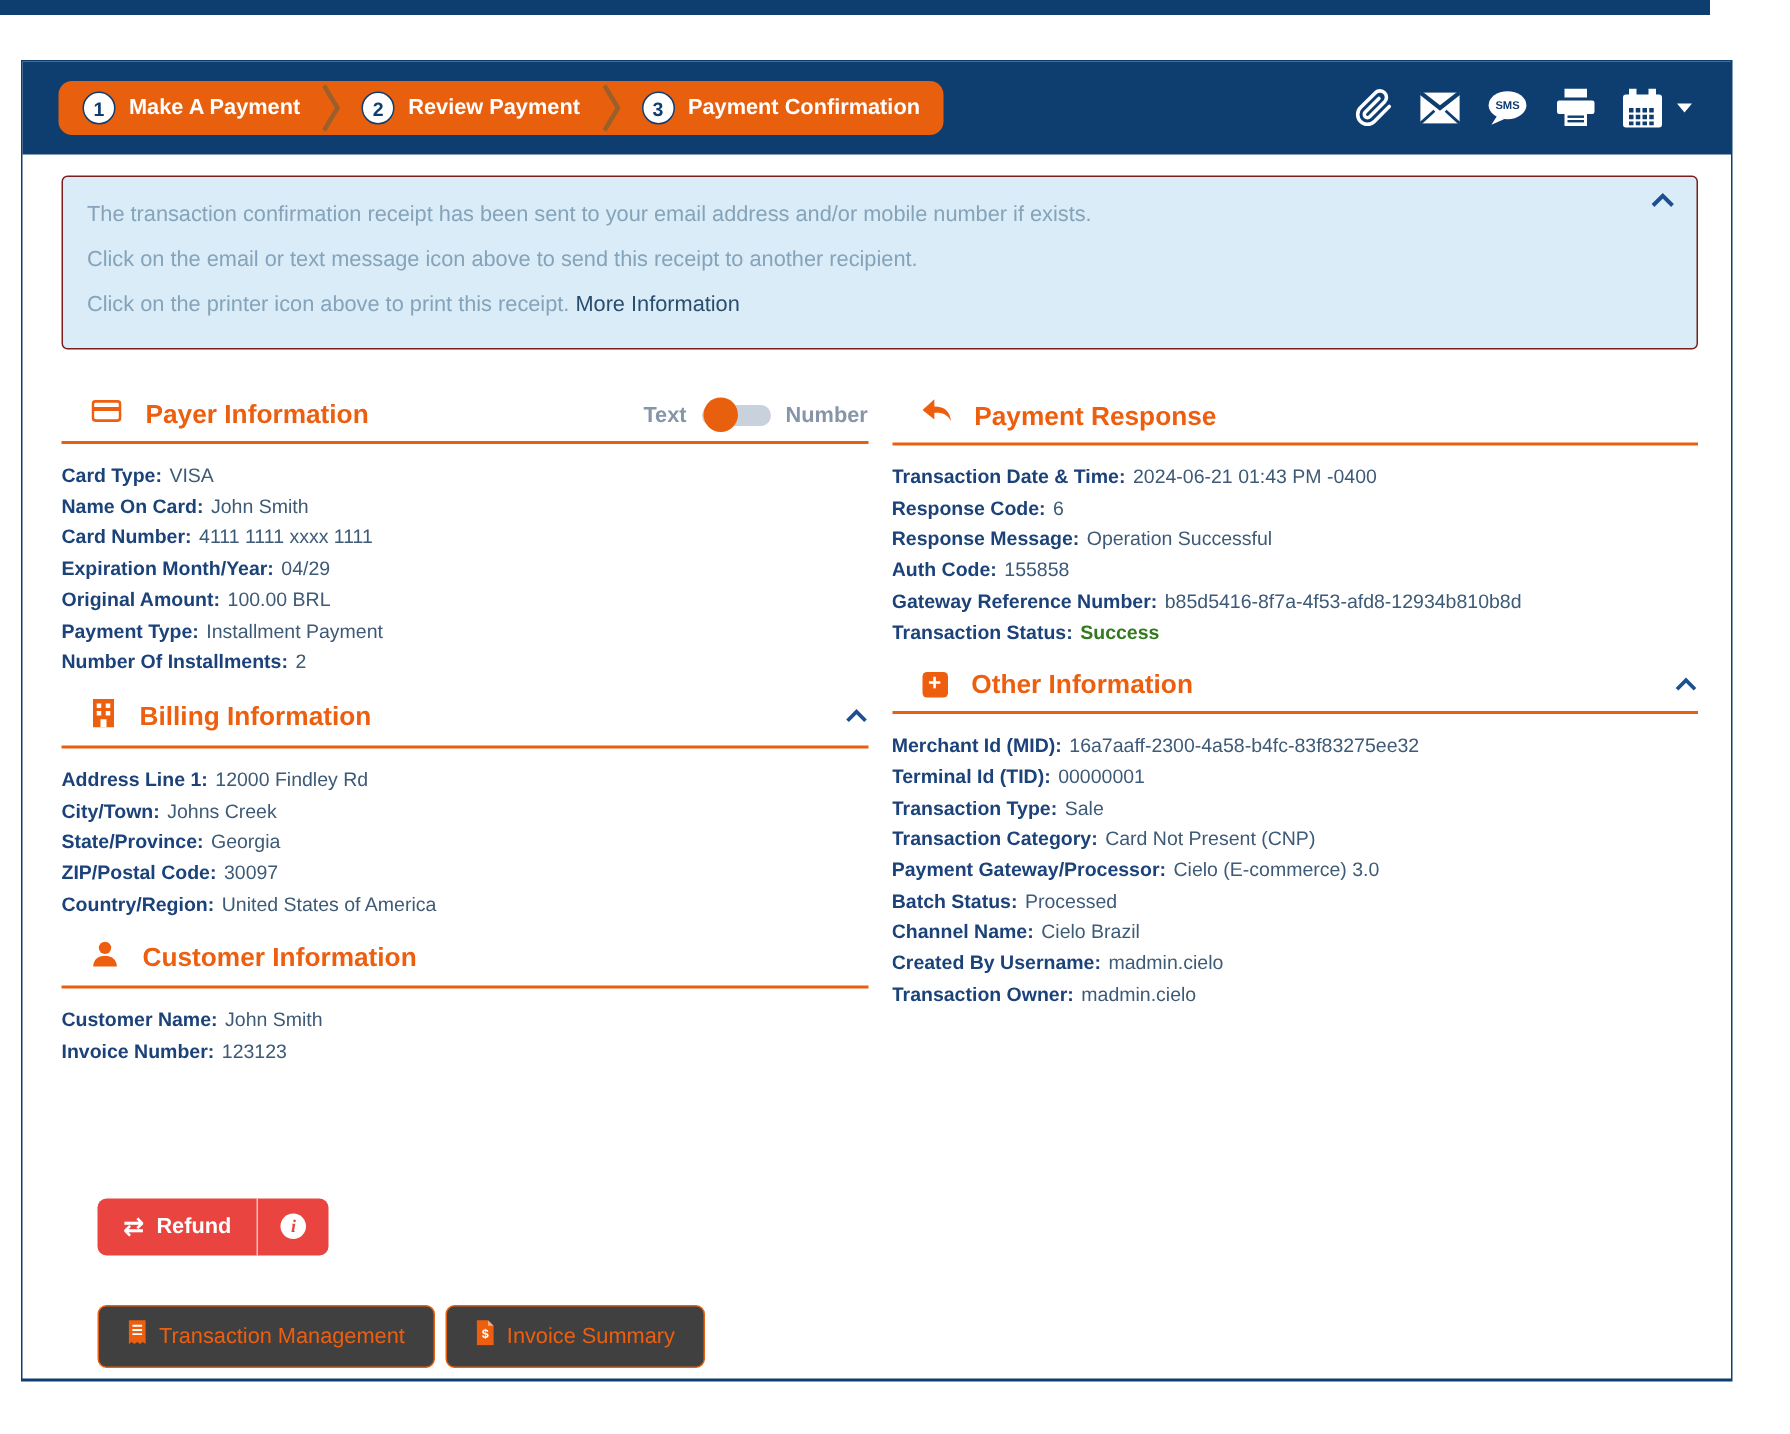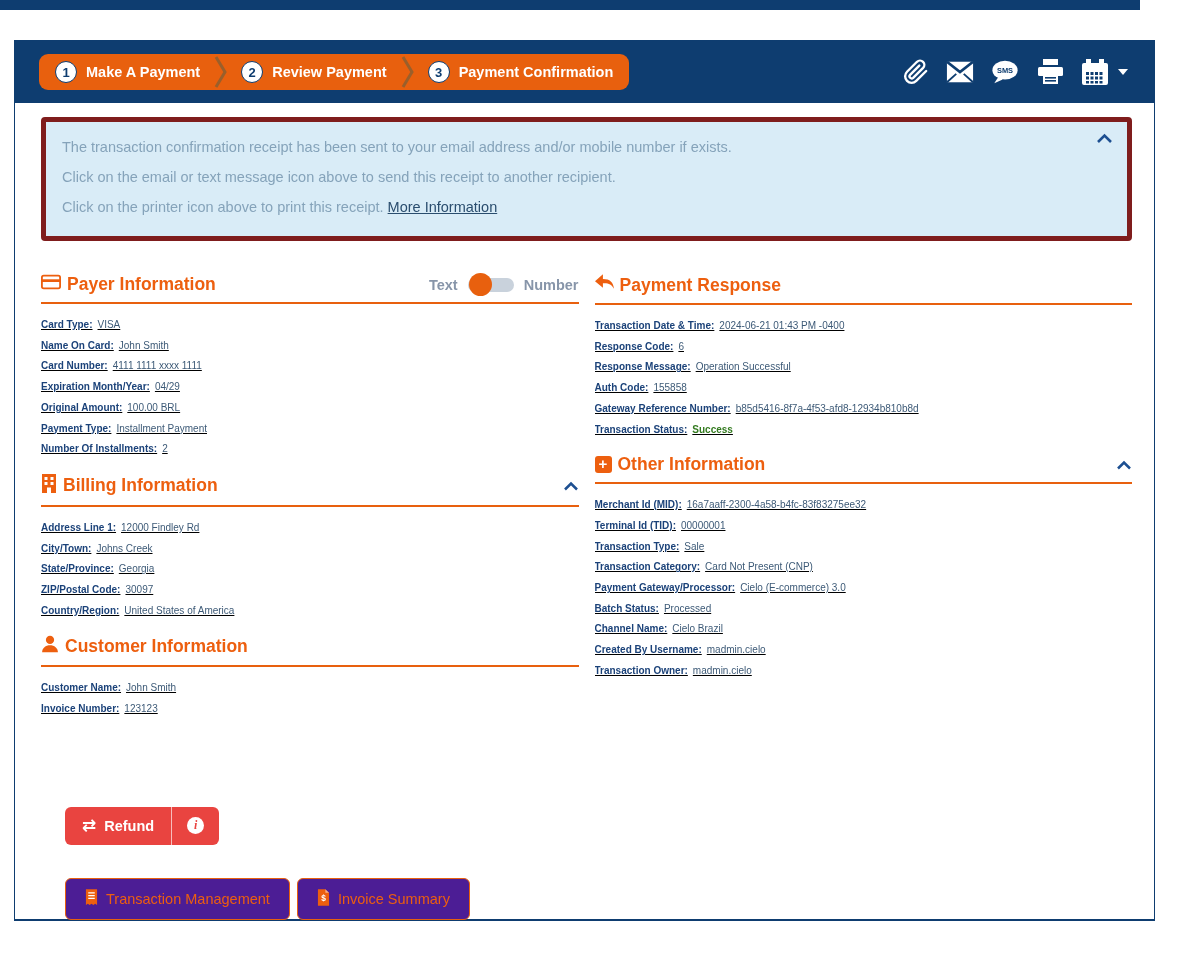--- a/index.html
+++ b/index.html
@@ -24,36 +24,36 @@
   .step-sep { margin:0 14px; height:36px; display:flex; align-items:center; }
 
   .hdr-icons { display:flex; align-items:center; gap:17px; }
   .hicon { width:28px; height:28px; display:flex; align-items:center; justify-content:flex-end; cursor:pointer; }
   .caret-down { width:0; height:0; border-left:5px solid transparent; border-right:5px solid transparent;
                 border-top:6px solid #fff; margin-left:-8px; }
 
   
   .content { padding:14px 22px 0 26px; }
 
-  .banner { background:#d9ecf7; border:5px solid #7f1d1d; border-radius:4px;
+  .banner { background:#d9ecf7; border:1px solid #7f1d1d; border-radius:4px;
             padding:10px 16px 14px 16px; position:relative; margin-right:0; }
   .banner p { color:#85a3ba; font-size:14.5px; line-height:30px; }
-  .banner a { color:#2a4d6e; text-decoration:underline; cursor:pointer; }
+  .banner a { color:#2a4d6e; cursor:pointer; }
   .banner-collapse { position:absolute; right:14px; top:8px; cursor:pointer; }
 
   .columns { display:flex; gap:16px; margin-top:33px; }
   .col { flex:1; min-width:0; }
 
   .sec-hdr { display:flex; align-items:center; justify-content:space-between;
              border-bottom:2px solid #e8600e; padding-bottom:7px; margin-bottom:11px; }
-  .sec-title { display:flex; align-items:center; gap:6px; color:#ed5f0f;
-               font-size:17.5px; font-weight:bold; }
+  .sec-title { display:flex; align-items:center; gap:16px; color:#ed5f0f;
+               font-size:17.5px; font-weight:bold;margin-left:20px; }
   .sec-gap { margin-top:14px; }
 
-  .f-row { font-size:10px; line-height:20.7px; white-space:nowrap; overflow:hidden;text-decoration:underline; }
+  .f-row { font-size:13px; line-height:20.7px; white-space:nowrap; overflow:hidden; }
   .lbl { font-weight:bold; color:#1b4279; margin-right:5px; }
   .val { color:#3d5a77; }
   .val-success { color:#337a1f; font-weight:bold; }
 
   
   .toggle { display:flex; align-items:center; gap:10px; }
   .tog-label { color:#8795a9; font-size:14.5px; font-weight:bold; }
   .switch { width:46px; height:14px; background:#c9d2dc; border-radius:7px; position:relative; cursor:pointer; }
   .knob { width:23px; height:23px; border-radius:50%; background:#e8600e;
           position:absolute; left:1px; top:-4.5px; }
@@ -69,21 +69,21 @@
                  font-size:14.5px; font-weight:bold; color:#fff; }
   .refund-div { width:1px; background:rgba(255,255,255,0.65); margin:0; }
   .refund-info { display:flex; align-items:center; justify-content:center; padding:0 15px; }
   .info-circle { width:17px; height:17px; background:#fff; border-radius:50%; color:#e94440;
                  font-weight:bold; font-size:12px; display:flex; align-items:center;
                  justify-content:center; font-family:"Liberation Serif","DejaVu Serif",serif; font-style:italic; }
   .refund-glyph { font-size:17px; font-weight:bold; }
 
   .actions2 { margin-top:33px; padding-left:24px; display:flex; gap:7px; }
   .outline-btn { display:inline-flex; align-items:center; gap:8px; height:42px; padding:0 19px;
-                 background:#4c1d95; border:1px solid #e8600e; border-radius:6px; color:#ed5f0f;
+                 background:#404040; border:1px solid #e8600e; border-radius:6px; color:#ed5f0f;
                  font-size:14.5px; cursor:pointer; }
 </style>
 </head>
 <body>
 
 <div class="topbar"></div>
 
 <div class="page">
 
   <div class="hdr">

